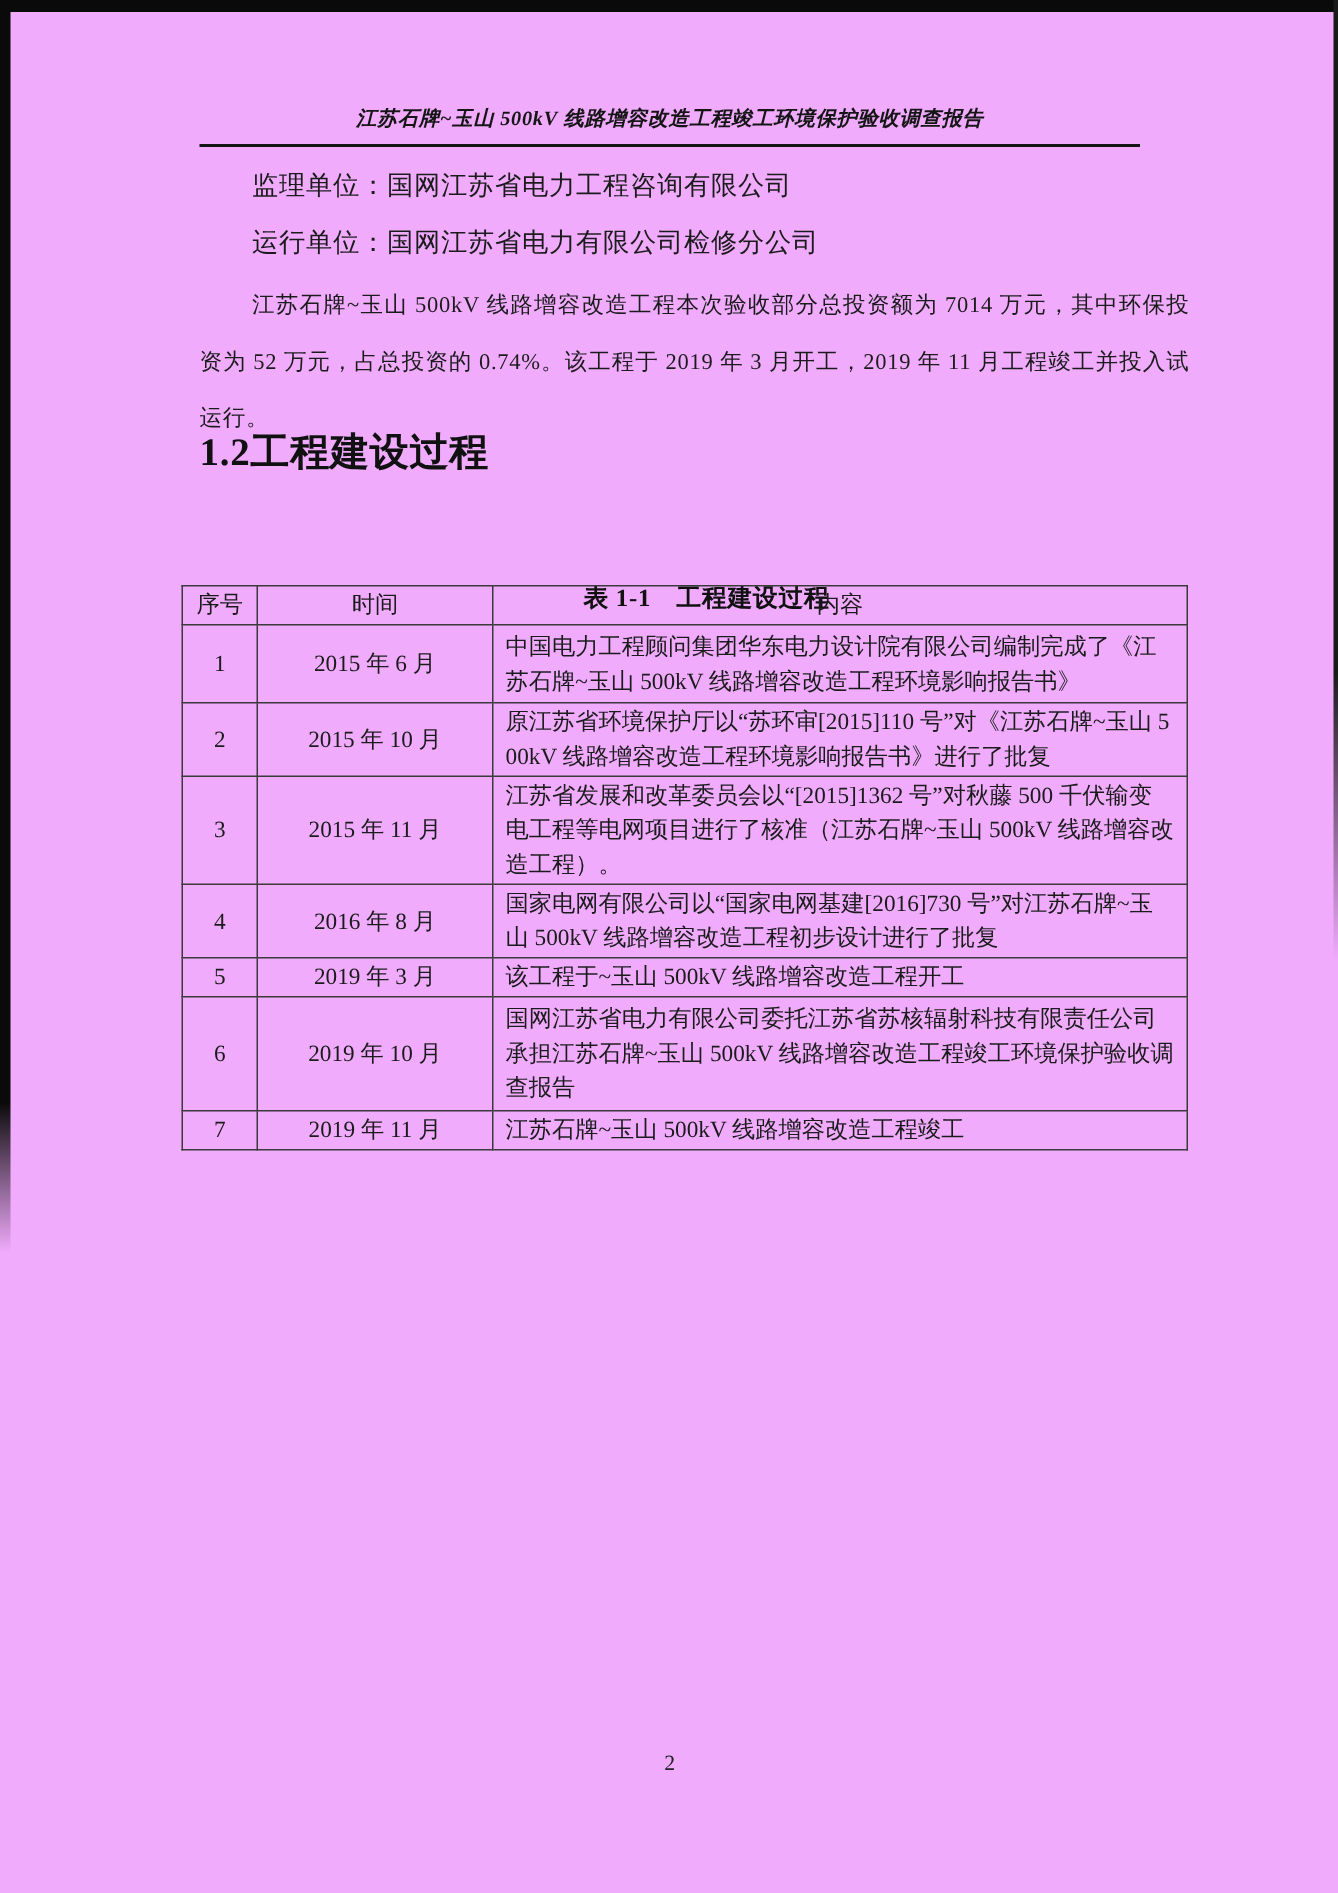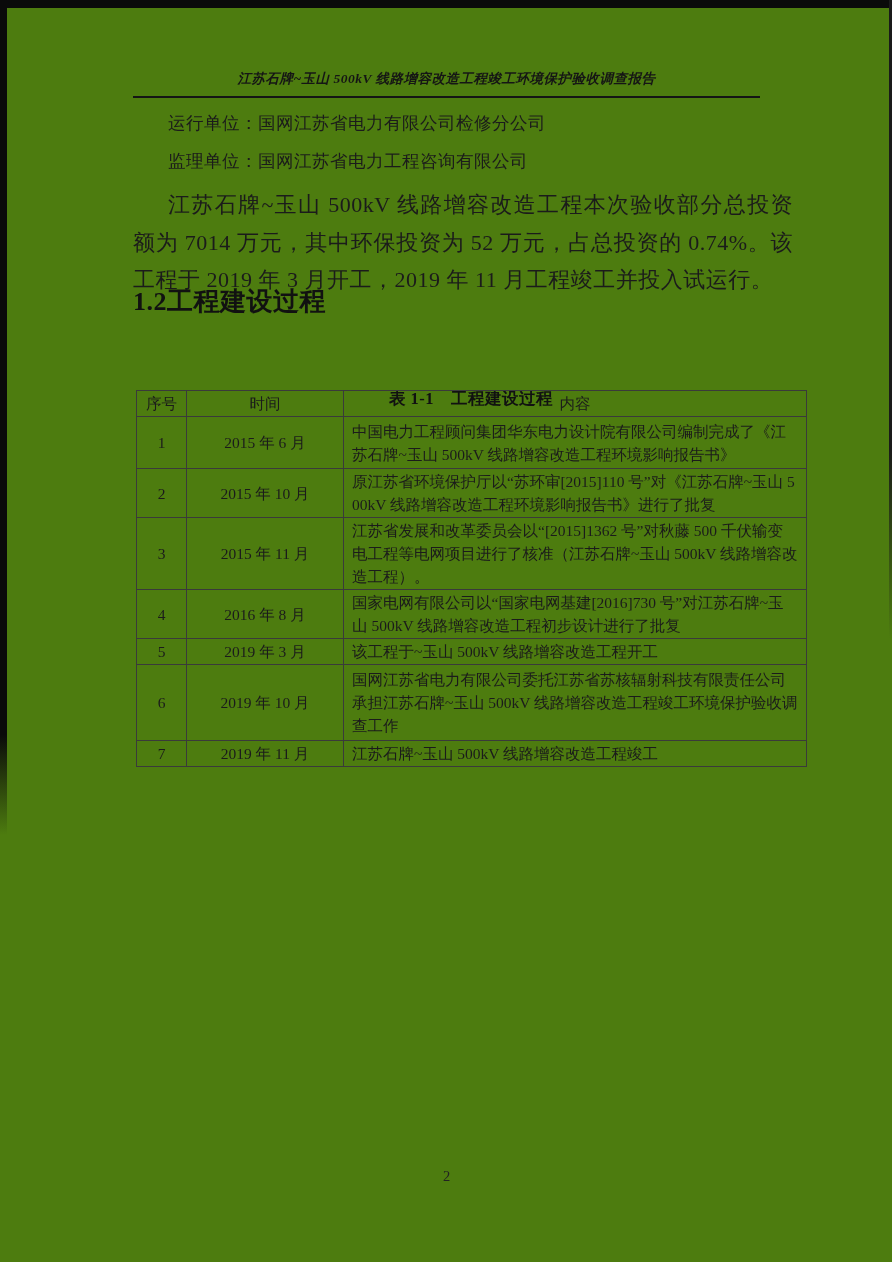--- a/index.html
+++ b/index.html
@@ -1,53 +1,53 @@
 <!DOCTYPE html>
 <html><head>
 <meta charset="utf-8">
 <style>
   html,body{margin:0;padding:0;}
   body{
     width:892px;height:1262px;background:#ffffff;position:relative;overflow:hidden;
     font-family:"Liberation Serif","DejaVu Serif",serif;color:#1b1b1b;
     -webkit-font-smoothing:antialiased;
   }
-  .page{position:absolute;inset:0;background:#4d7c0f;}
+  .page{position:absolute;inset:0;background:#f0abfc;}
   
   .edge-top{position:absolute;top:0;left:0;width:892px;height:8px;background:#0a0a0a;}
   .edge-left{position:absolute;top:0;left:0;width:7px;height:835px;
     background:linear-gradient(to bottom,#0a0a0a 88%,rgba(10,10,10,0));}
   .edge-right{position:absolute;top:0;right:0;width:3px;height:640px;
     background:linear-gradient(to bottom,#1a1a1a 70%,rgba(26,26,26,0));}
   
   .run-header{
     position:absolute;top:70px;left:133px;width:627px;text-align:center;
     font-size:13.5px;font-weight:bold;letter-spacing:.5px;
     padding-bottom:8px;border-bottom:2px solid #151515;color:#151515;
     font-style:italic;
   }
   .info-lines{position:absolute;top:104px;left:133px;width:660px;font-size:17.5px;}
   .info-lines div{line-height:38px;text-indent:35px;letter-spacing:.5px;}
   .para{
     position:absolute;top:186px;left:133px;width:660px;
-    font-size:22px;line-height:37.5px;text-align:justify;text-indent:35px;
+    font-size:15px;line-height:37.5px;text-align:justify;text-indent:35px;
     letter-spacing:.5px;
   }
   .section-heading{
     position:absolute;top:284px;left:133px;font-size:26px;font-weight:bold;color:#111;
     letter-spacing:.5px;
   }
   .table-intro{position:absolute;top:332px;left:133px;width:660px;font-size:17.5px;
     line-height:28px;text-indent:35px;letter-spacing:.5px;}
   .table-caption{
     position:absolute;top:364px;left:136px;width:670px;text-align:center;
     font-size:16.5px;font-weight:bold;color:#111;letter-spacing:.5px;margin-top:24px;
   }
   table.build{
-    position:absolute;top:390px;left:136px;width:670px;
+    position:absolute;top:390px;left:121px;width:670px;
     border-collapse:collapse;table-layout:fixed;
     font-size:15.5px;color:#1b1b1b;
   }
   table.build td,table.build th{
     border:1px solid #3a3a3a;padding:1px 8px;line-height:23px;
     font-weight:normal;vertical-align:middle;word-break:break-all;
   }
   col.c-no{width:50px;}col.c-time{width:157px;}col.c-content{width:463px;}
   td.center,th.center{text-align:center;padding:1px 2px;}
   tr.h-hdr{height:24px;}
@@ -63,22 +63,22 @@
 <body>
 
 <div class="page">
   <div class="edge-top"></div>
   <div class="edge-left"></div>
   <div class="edge-right"></div>
 
   <div class="run-header">江苏石牌~玉山 500kV 线路增容改造工程竣工环境保护验收调查报告</div>
 
   <div class="info-lines">
+    <div>监理单位：国网江苏省电力工程咨询有限公司</div>
     <div>运行单位：国网江苏省电力有限公司检修分公司</div>
-    <div>监理单位：国网江苏省电力工程咨询有限公司</div>
   </div>
 
   <div class="para">江苏石牌~玉山 500kV 线路增容改造工程本次验收部分总投资额为 7014 万元，其中环保投资为 52 万元，占总投资的 0.74%。该工程于 2019 年 3 月开工，2019 年 11 月工程竣工并投入试运行。</div>
 
   <div class="section-heading">1.2工程建设过程</div>
 
 
   <div class="table-caption">表 1-1　工程建设过程</div>
 
   <table class="build">
@@ -114,21 +114,21 @@
         <td>国家电网有限公司以“国家电网基建[2016]730 号”对江苏石牌~玉山 500kV 线路增容改造工程初步设计进行了批复</td>
       </tr>
       <tr class="h-1">
         <td class="center">5</td>
         <td class="center">2019 年 3 月</td>
         <td>该工程于~玉山 500kV 线路增容改造工程开工</td>
       </tr>
       <tr class="h-3b">
         <td class="center">6</td>
         <td class="center">2019 年 10 月</td>
-        <td>国网江苏省电力有限公司委托江苏省苏核辐射科技有限责任公司承担江苏石牌~玉山 500kV 线路增容改造工程竣工环境保护验收调查工作</td>
+        <td>国网江苏省电力有限公司委托江苏省苏核辐射科技有限责任公司承担江苏石牌~玉山 500kV 线路增容改造工程竣工环境保护验收调查报告</td>
       </tr>
       <tr class="h-1">
         <td class="center">7</td>
         <td class="center">2019 年 11 月</td>
         <td>江苏石牌~玉山 500kV 线路增容改造工程竣工</td>
       </tr>
     </tbody>
   </table>
 
   <div class="page-num">2</div>

